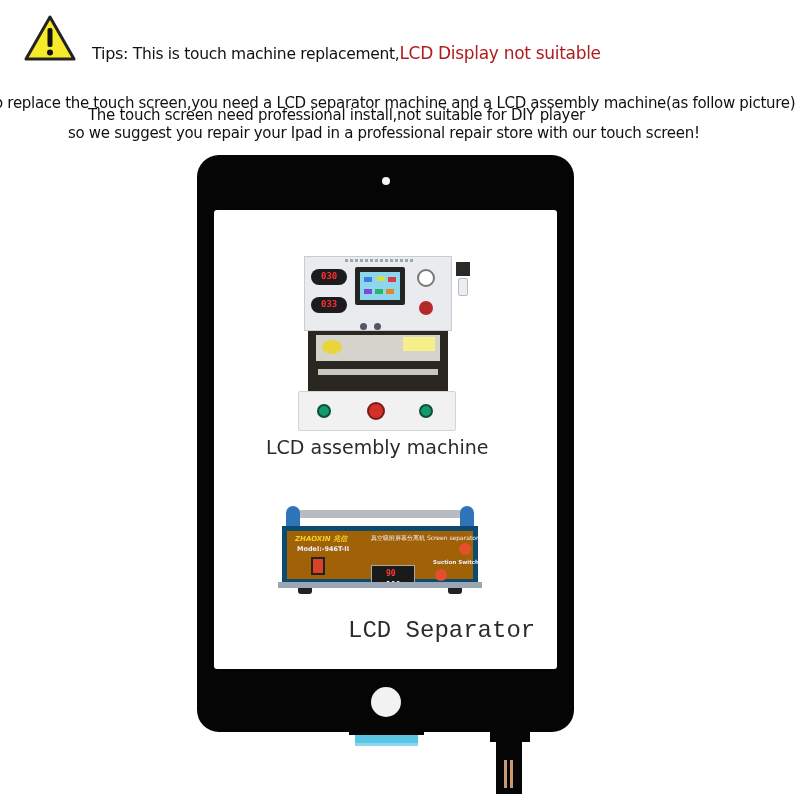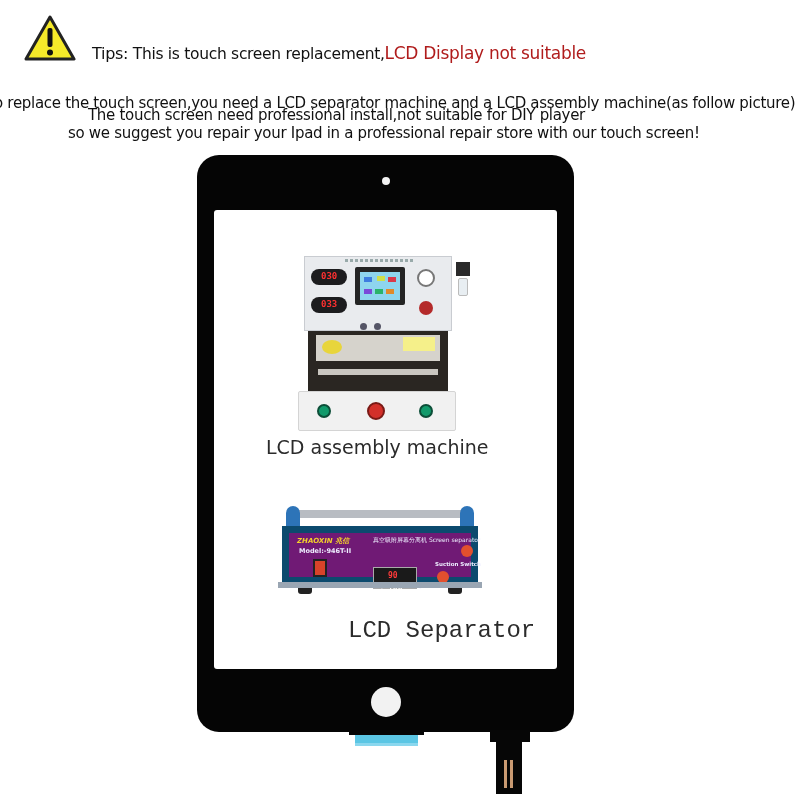--- a/index.html
+++ b/index.html
@@ -57,21 +57,21 @@
 
   .cap-asm { position:absolute; left:266px; top:436px; font-size:19px; color:#2b2b2b; white-space:nowrap; font-family:"DejaVu Sans", sans-serif; }
   .cap-sep { position:absolute; left:306px; top:617px; font-size:24px; color:#2b2b2b; white-space:nowrap; font-family:Liberation Mono, monospace;margin-left:42px; }
 
   
   .sep { position:absolute; left:278px; top:506px; width:204px; height:92px; }
   .sep .posts { position:absolute; left:8px; top:0; width:188px; height:20px; }
   .sep .post { position:absolute; top:0; width:14px; height:22px; background:#2d74b8; border-radius:7px 7px 0 0; }
   .sep .post.p1 { left:0; } .sep .post.p2 { left:174px; }
   .sep .bar { position:absolute; left:10px; top:4px; width:168px; height:8px; background:#b8bcc2; }
-  .sep .body { position:absolute; left:4px; top:20px; width:196px; height:58px; background:#701a75; border:7px solid #0c4a6e; }
+  .sep .body { position:absolute; left:4px; top:20px; width:196px; height:58px; background:#a16207; border:5px solid #0c4a6e; }
   .sep .brand { position:absolute; left:8px; top:3px; font-size:7px; font-weight:bold; color:#f2d12b; font-style:italic; white-space:nowrap; }
   .sep .model { position:absolute; left:10px; top:14px; font-size:6.5px; font-weight:bold; color:#eef; white-space:nowrap; }
   .sep .title-cn { position:absolute; left:84px; top:3px; font-size:6px; color:#eef; white-space:nowrap; }
   .sep .switch { position:absolute; left:24px; top:26px; width:14px; height:18px; background:#d8432a; border:2px solid #222; }
   .sep .temp { position:absolute; left:84px; top:14px; width:44px; height:22px; background:#1a1a1a; border:1px solid #aaa;margin-top:20px; }
   .sep .temp .t1, .sep .temp .t2 { position:absolute; left:14px; font-family:"DejaVu Sans Mono", monospace; font-size:8px; font-weight:bold; }
   .sep .temp .t1 { top:3px; color:#ff3a3a; } .sep .temp .t2 { top:15px; color:#ffffff; }
   .sep .knob { position:absolute; width:12px; height:12px; border-radius:50%; background:#e2502e; }
   .sep .k1 { left:172px; top:12px; } .sep .k2 { left:148px; top:38px; }
   .sep .suction { position:absolute; left:146px; top:28px; font-size:5.5px; color:#eef; white-space:nowrap; font-weight:bold; }
@@ -83,21 +83,21 @@
 </head>
 <body>
 
 <svg class="warn-icon" viewBox="0 0 52 48">
   <polygon points="26,3 50,45 2,45" fill="#f6ea2a" stroke="#222" stroke-width="3" stroke-linejoin="round"></polygon>
   <rect x="23.5" y="14" width="5" height="19" rx="2" fill="#111"></rect>
   <circle cx="26" cy="38.5" r="3" fill="#111"></circle>
 </svg>
 
 <div class="tip-line line1">
-  <span class="tips-label">Tips:</span><span> This is touch screen replacement,</span><span class="red">LCD Display not suitable</span>
+  <span class="tips-label">Tips:</span><span> This is touch machine replacement,</span><span class="red">LCD Display not suitable</span>
 </div>
 <div class="tip-line line2">The touch screen need professional install,not suitable for DIY player</div>
 <div class="tip-line line3">o replace the touch screen,you need a LCD separator machine and a LCD assembly machine(as follow picture)</div>
 <div class="tip-line line4">so we suggest you repair your Ipad  in a professional repair store with our touch screen!</div>
 
 <div class="tablet">
   <div class="camera"></div>
   <div class="screen"></div>
   <div class="home-btn"></div>
 </div>

